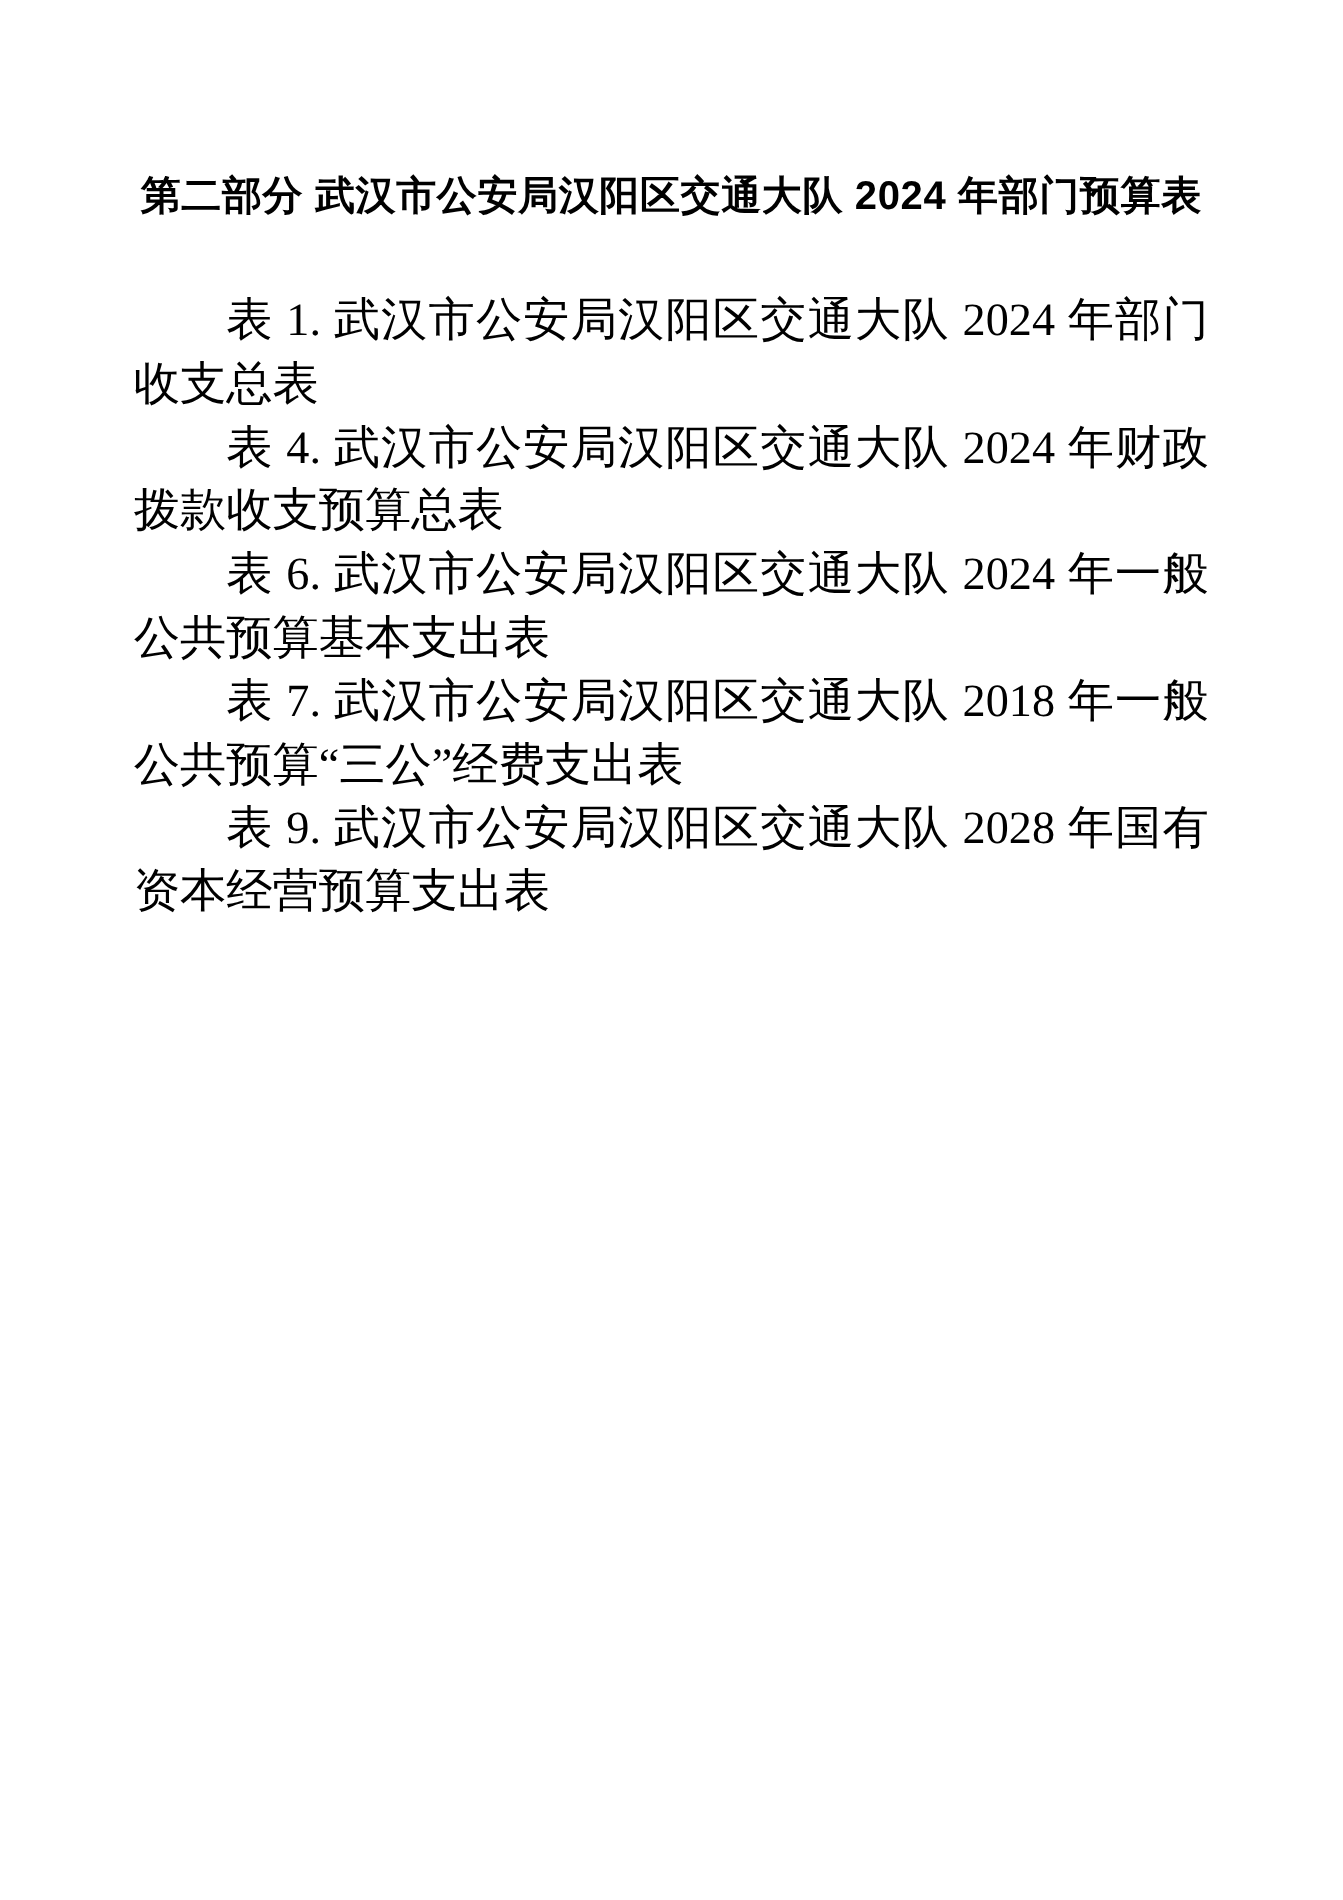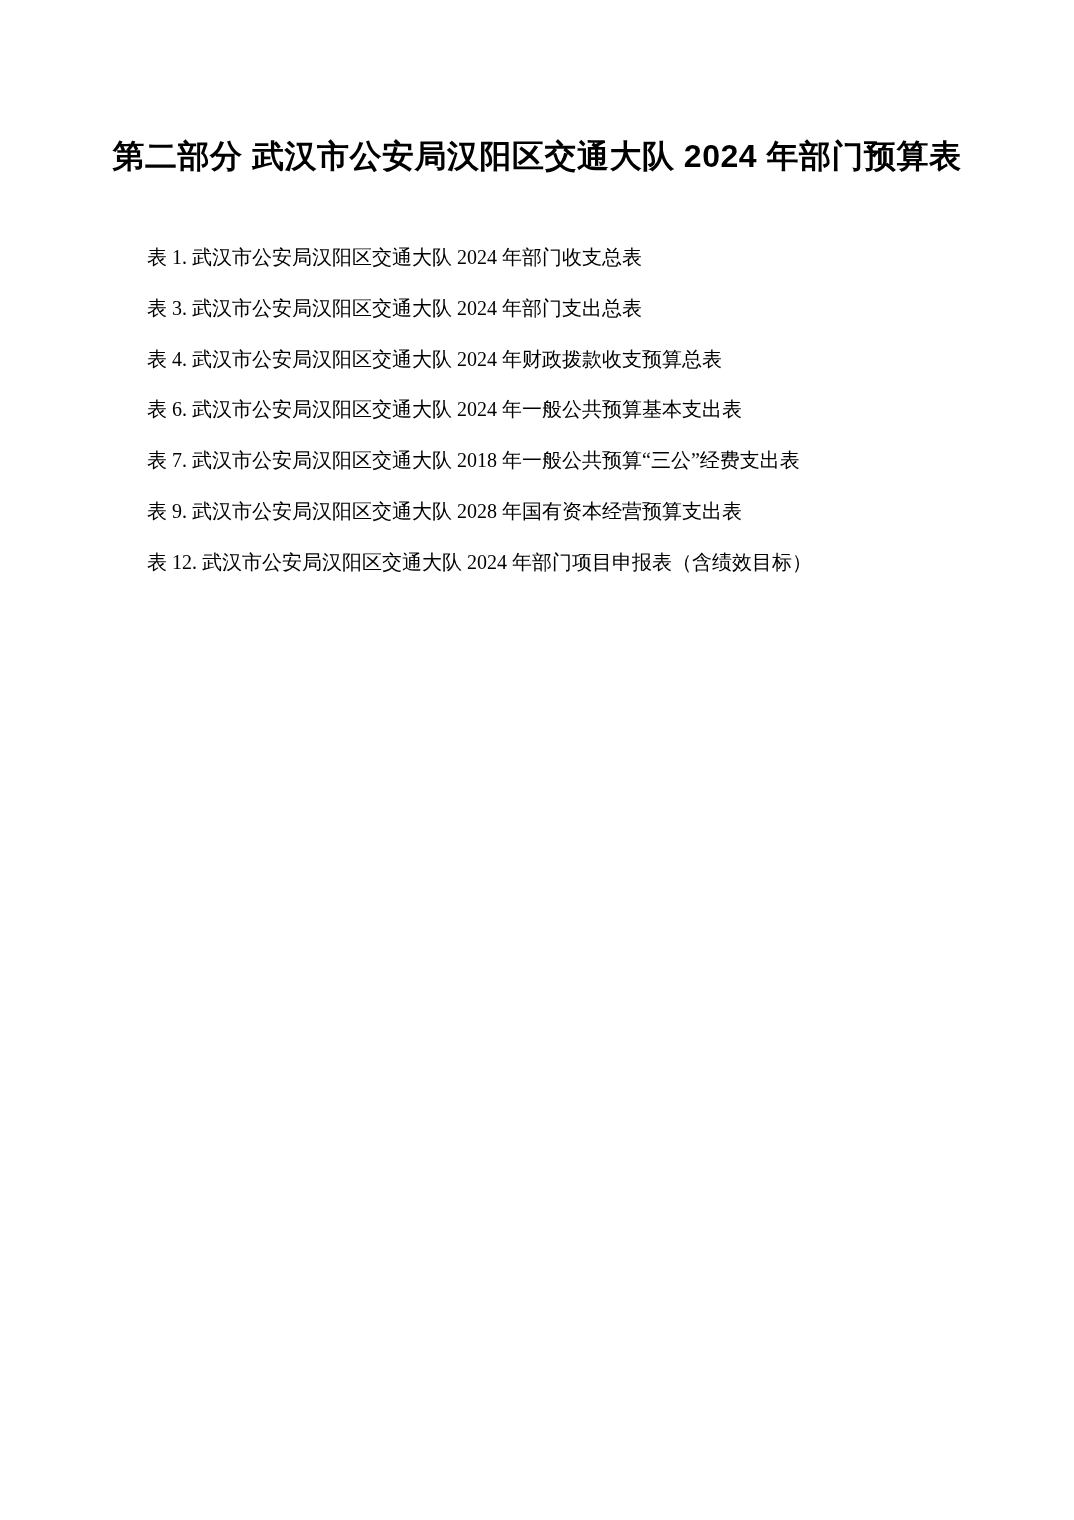--- a/index.html
+++ b/index.html
@@ -32,37 +32,35 @@
     letter-spacing: 0.5px;
     margin-bottom: 52px;
     white-space: nowrap;
   }
 
   .toc {
     width: 860px;
   }
 
   .toc p {
-    font-size: 20px;
+    font-size: 37px;
     line-height: 50.8px;
     text-indent: 2em;
     text-align: justify;
     letter-spacing: 0;
     word-break: normal;
     overflow-wrap: break-word;
   }
 </style>
 </head>
 <body>
 
 <div class="page">
   <h1 class="doc-title">第二部分 武汉市公安局汉阳区交通大队 2024 年部门预算表</h1>
 
   <div class="toc">
     <p>表 1.  武汉市公安局汉阳区交通大队 2024 年部门收支总表</p>
-    <p>表 3.  武汉市公安局汉阳区交通大队 2024 年部门支出总表</p>
     <p>表 4.  武汉市公安局汉阳区交通大队 2024 年财政拨款收支预算总表</p>
     <p>表 6.  武汉市公安局汉阳区交通大队 2024 年一般公共预算基本支出表</p>
     <p>表 7.  武汉市公安局汉阳区交通大队 2018 年一般公共预算“三公”经费支出表</p>
     <p>表 9.  武汉市公安局汉阳区交通大队 2028 年国有资本经营预算支出表</p>
-    <p>表 12.  武汉市公安局汉阳区交通大队 2024 年部门项目申报表（含绩效目标）</p>
   </div>
 </div>
 
 </body></html>

